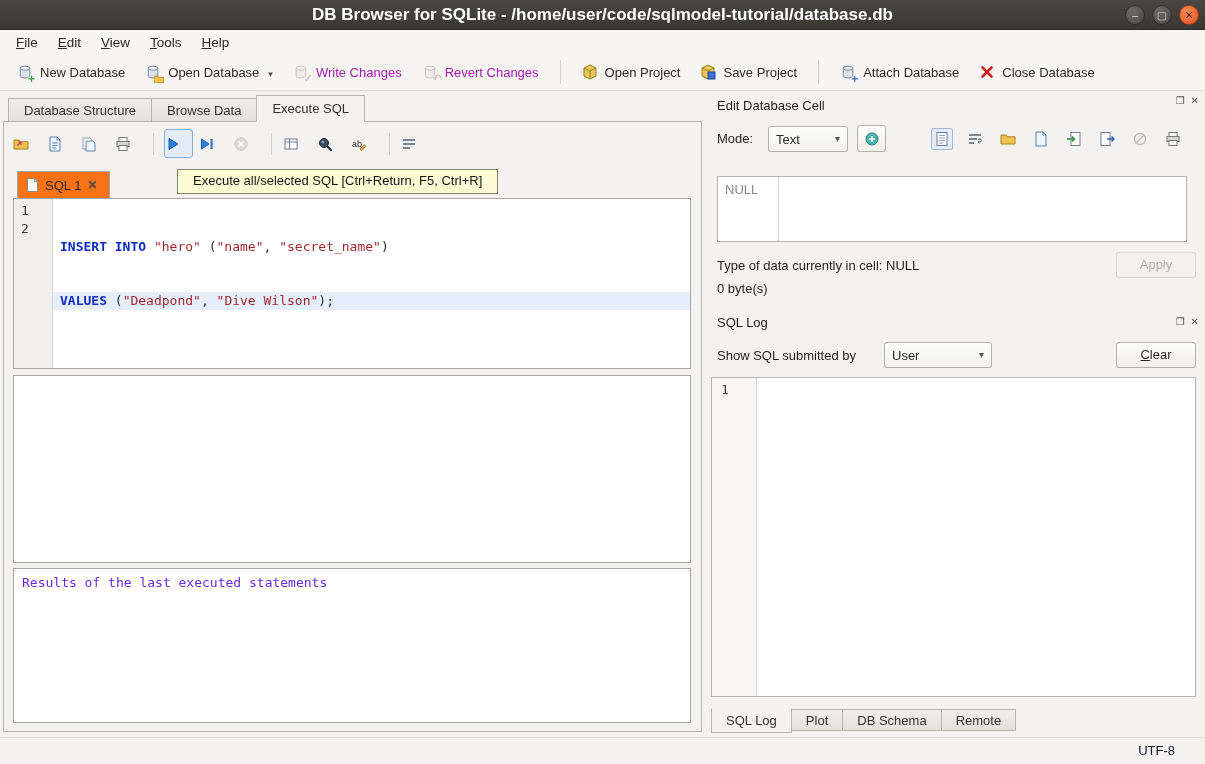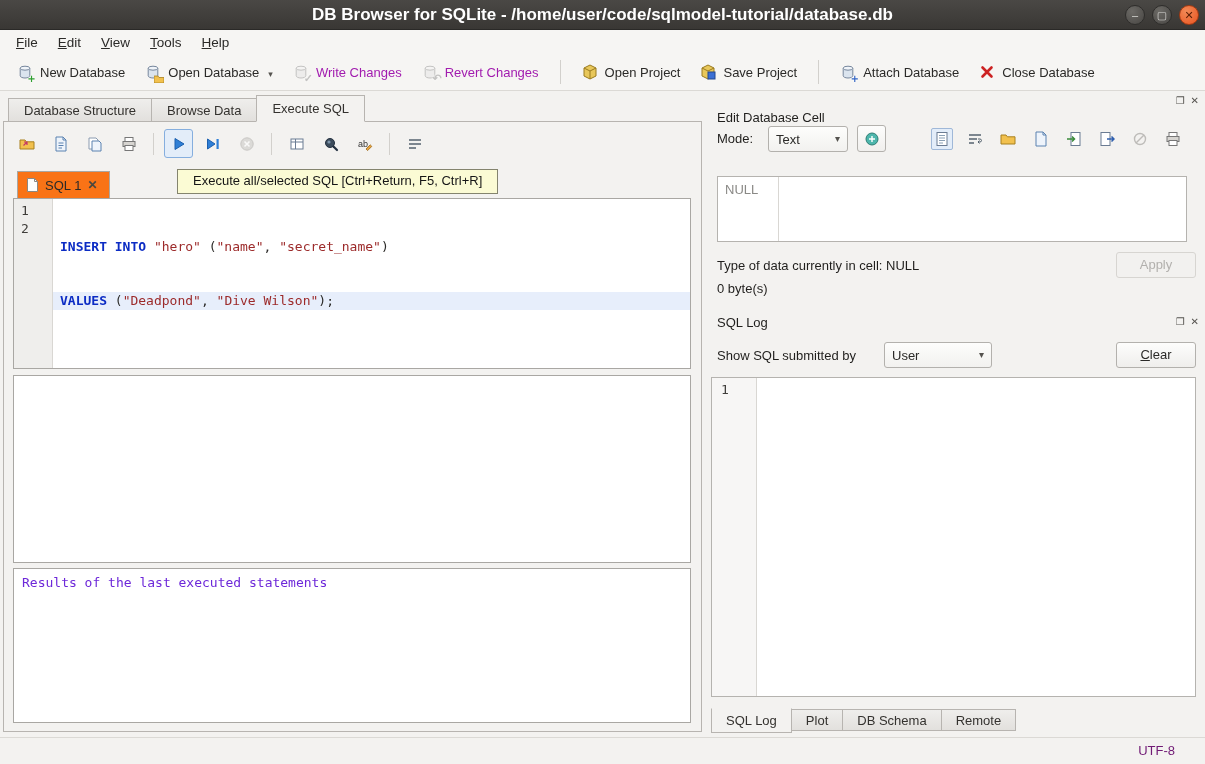--- a/index.html
+++ b/index.html
@@ -50,21 +50,21 @@
     background:linear-gradient(#efeeec,#e2e0dd); border:1px solid #b7b4b0;
     border-right:none; color:#34322f; }
   .mtab:last-child { border-right:1px solid #b7b4b0; }
   .mtab.active { height:27px; line-height:26px; background:#f3f2f0;
     border-right:1px solid #b7b4b0; border-bottom:1px solid #f3f2f0;
     position:relative; z-index:3; }
   
   .left-pane { position:absolute; left:3px; top:121px; width:699px; height:611px;
     border:1px solid #b7b4b0; background:#f3f2f0; z-index:2; }
   .sql-toolbar { position:absolute; left:8px; top:7px; display:flex; align-items:center; gap:5px; }
-  .itool { width:29px; height:29px; display:flex; align-items:center; justify-content:center;
+  .itool { width:29px; height:29px; display:flex; align-items:center; justify-content:flex-start;
     border:1px solid transparent; border-radius:3px; }
   .itool.hover { border-color:#85aede; background:#e3edf9; }
   .itool.disabled { opacity:.55; }
   .isep { width:1px; height:22px; background:#d2d0cc; margin:0 5px; }
   .sqltab { position:absolute; left:13px; top:49px; height:27px; width:93px;
     background:#f97316; border:1px solid #a9a7a3; border-bottom:none;
     display:flex; align-items:center; gap:6px; padding:8px 8px; z-index:4; }
   .sqltab .x { font-size:12px; font-weight:bold; color:#49473f; }
   .editor { position:absolute; left:9px; top:76px; width:678px; height:171px;
     background:#fff; border:1px solid #a9a7a3; display:flex; }
@@ -123,21 +123,21 @@
     padding:4px 0 0 9px; }
   .dock-tabs { position:absolute; left:6px; top:617px; display:flex; align-items:flex-start; }
   .dtab { height:22px; line-height:21px; padding:0 14px; font-size:13px;
     background:linear-gradient(#efeeec,#e2e0dd); border:1px solid #b7b4b0;
     border-left:none; color:#34322f; }
   .dtab.active { height:25px; line-height:24px; background:#f3f2f0;
     border-left:1px solid #b7b4b0; border-top:1px solid #f3f2f0; margin-top:-1px; z-index:3; }
   
   .statusbar { position:absolute; left:0; right:0; bottom:0; height:27px;
     background:#f3f2f0; border-top:1px solid #dbd9d5; }
-  .encoding { position:absolute; right:30px; top:5px; color:#701a75; font-size:13px; }
+  .encoding { position:absolute; right:30px; top:5px; color:#0f172a; font-size:13px; }
 </style>
 </head>
 <body>
 
 <div class="window">
 
   <div class="titlebar">
     <span class="title-text">DB Browser for SQLite - /home/user/code/sqlmodel-tutorial/database.db</span>
     <div class="win-btns">
       <div class="win-btn"><span>–</span></div>
@@ -344,21 +344,21 @@
       <span>Results of the last executed statements</span>
     </div>
   </div>
 
   <div class="tooltip">Execute all/selected SQL [Ctrl+Return, F5, Ctrl+R]</div>
 
   <div class="splitter"></div>
 
   <div class="dock">
 
-    <div class="dock-title" style="top:18px;">Edit Database Cell</div>
+    <div class="dock-title" style="top:6px;">Edit Database Cell</div>
     <div class="dock-btns" style="top:3px;">
       <span class="dock-btn">❐</span>
       <span class="dock-btn">✕</span>
     </div>
 
     <span class="row-label" style="position:absolute; left:12px; top:39px;">Mode:</span>
     <div class="combo" style="left:63px; top:34px; width:80px;">
       <span class="cv">Text</span>
       <span class="caret">▾</span>
     </div>

